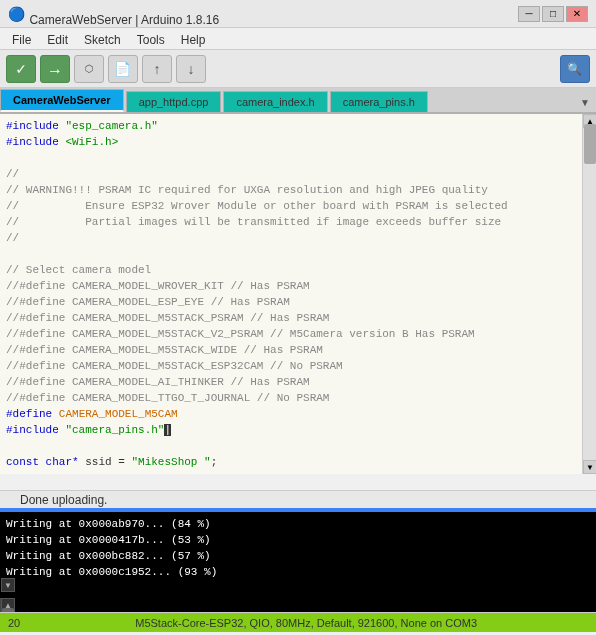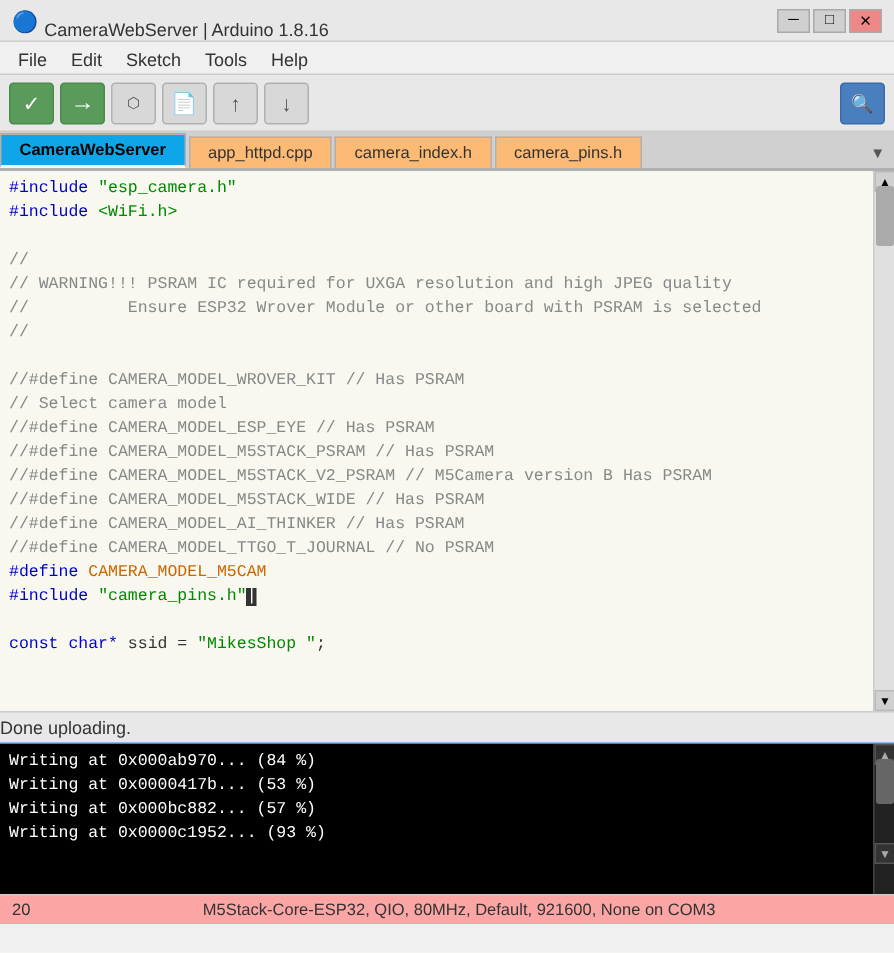--- a/index.html
+++ b/index.html
@@ -69,21 +69,21 @@
       align-items: flex-end;
       padding: 0 0;
       border-bottom: 2px solid #b0b0b0;
     }
     .tab {
       padding: 4px 12px;
       font-size: 11px;
       cursor: pointer;
       border: 1px solid #b0b0b0;
       border-bottom: none;
-      background: #fdba74;
+      background: #14b8a6;
       color: #333;
       margin-right: 2px;
     }
     .tab.active {
       background: #0ea5e9;
       border-bottom: 2px solid #f8f8f0;
       color: #000;
       font-weight: bold;
     }
 
@@ -127,20 +127,21 @@
     .kw-string { color: #008800; }
     .kw-keyword { color: #0000cc; }
     .code-line { white-space: pre; }
 
     
     #serial-container {
       display: flex;
       height: 100px;
       background: #000;
       overflow: hidden;
+      flex-direction: column;
     }
     #serial-content {
       flex: 1;
       padding: 4px 6px;
       font-family: 'Courier New', monospace;
       font-size: 11px;
       line-height: 16px;
       color: #fff;
     }
     #serial-scrollbar {
@@ -154,21 +155,21 @@
       height: 30px;
       background: #666;
       position: absolute;
       top: 10px;
       left: 1px;
       border-radius: 2px;
     }
 
     
     #statusbar {
-      background: #fca5a5;
+      background: #84cc16;
       height: 20px;
       display: flex;
       align-items: center;
       padding: 0 8px;
       border-top: 1px solid #ccc;
       font-size: 11px;
       color: #333;
       gap: 4px;
     }
     .status-line { color: #333; }
@@ -227,43 +228,45 @@
 </div>
 
 <div id="editor-container">
   <div id="editor-content">
     <div class="code-line"><span class="kw-keyword">#include</span> <span class="kw-string">"esp_camera.h"</span></div>
     <div class="code-line"><span class="kw-keyword">#include</span> <span class="kw-string">&lt;WiFi.h&gt;</span></div>
     <div class="code-line">&nbsp;</div>
     <div class="code-line kw-comment">//</div>
     <div class="code-line kw-comment">// WARNING!!! PSRAM IC required for UXGA resolution and high JPEG quality</div>
     <div class="code-line kw-comment">//          Ensure ESP32 Wrover Module or other board with PSRAM is selected</div>
+    <div class="code-line kw-comment">//          Partial images will be transmitted if image exceeds buffer size</div>
     <div class="code-line kw-comment">//</div>
     <div class="code-line">&nbsp;</div>
+    <div class="code-line kw-comment">// Select camera model</div>
     <div class="code-line kw-comment">//#define CAMERA_MODEL_WROVER_KIT // Has PSRAM</div>
-    <div class="code-line kw-comment">// Select camera model</div>
     <div class="code-line kw-comment">//#define CAMERA_MODEL_ESP_EYE // Has PSRAM</div>
     <div class="code-line kw-comment">//#define CAMERA_MODEL_M5STACK_PSRAM // Has PSRAM</div>
     <div class="code-line kw-comment">//#define CAMERA_MODEL_M5STACK_V2_PSRAM // M5Camera version B Has PSRAM</div>
     <div class="code-line kw-comment">//#define CAMERA_MODEL_M5STACK_WIDE // Has PSRAM</div>
+    <div class="code-line kw-comment">//#define CAMERA_MODEL_M5STACK_ESP32CAM // No PSRAM</div>
     <div class="code-line kw-comment">//#define CAMERA_MODEL_AI_THINKER // Has PSRAM</div>
     <div class="code-line kw-comment">//#define CAMERA_MODEL_TTGO_T_JOURNAL // No PSRAM</div>
     <div class="code-line"><span class="kw-keyword">#define</span> <span style="color:#cc6600;">CAMERA_MODEL_M5CAM</span></div>
     <div class="code-line"><span class="kw-keyword">#include</span> <span class="kw-string">"camera_pins.h"</span><span style="background:#333; color:#fff; font-size:11px;">|</span></div>
     <div class="code-line">&nbsp;</div>
     <div class="code-line"><span class="kw-keyword">const char*</span> ssid = <span class="kw-string">"MikesShop "</span>;</div>
   </div>
   <div id="editor-scrollbar">
     <div id="editor-scroll-up">▲</div>
     <div id="editor-scroll-thumb"></div>
     <div id="editor-scroll-down" style="position:absolute; bottom:0; left:0; width:14px; height:14px; background:#d0d0d0; border:1px solid #bbb; display:flex; align-items:center; justify-content:center; font-size:8px;">▼</div>
   </div>
 </div>
 
-<div id="upload-bar" style="background:#e8e8e8; height:22px; display:flex; align-items:center; padding:2px 0; border-top:1px solid #ccc; border-bottom:1px solid #3b82f6;">
+<div id="upload-bar" style="background:#e8e8e8; height:22px; display:flex; align-items:center; padding:2px 20px; border-top:1px solid #ccc; border-bottom:4px solid #3b82f6;margin-top:16px;">
   <span style="font-size:12px; color:#333;">Done uploading.</span>
 </div>
 
 <div id="serial-container">
   <div id="serial-content">
     <div class="serial-line">Writing at 0x000ab970... (84 %)</div>
     <div class="serial-line">Writing at 0x0000417b... (53 %)</div>
     <div class="serial-line">Writing at 0x000bc882... (57 %)</div>
     <div class="serial-line">Writing at 0x0000c1952... (93 %)</div>
   </div>

